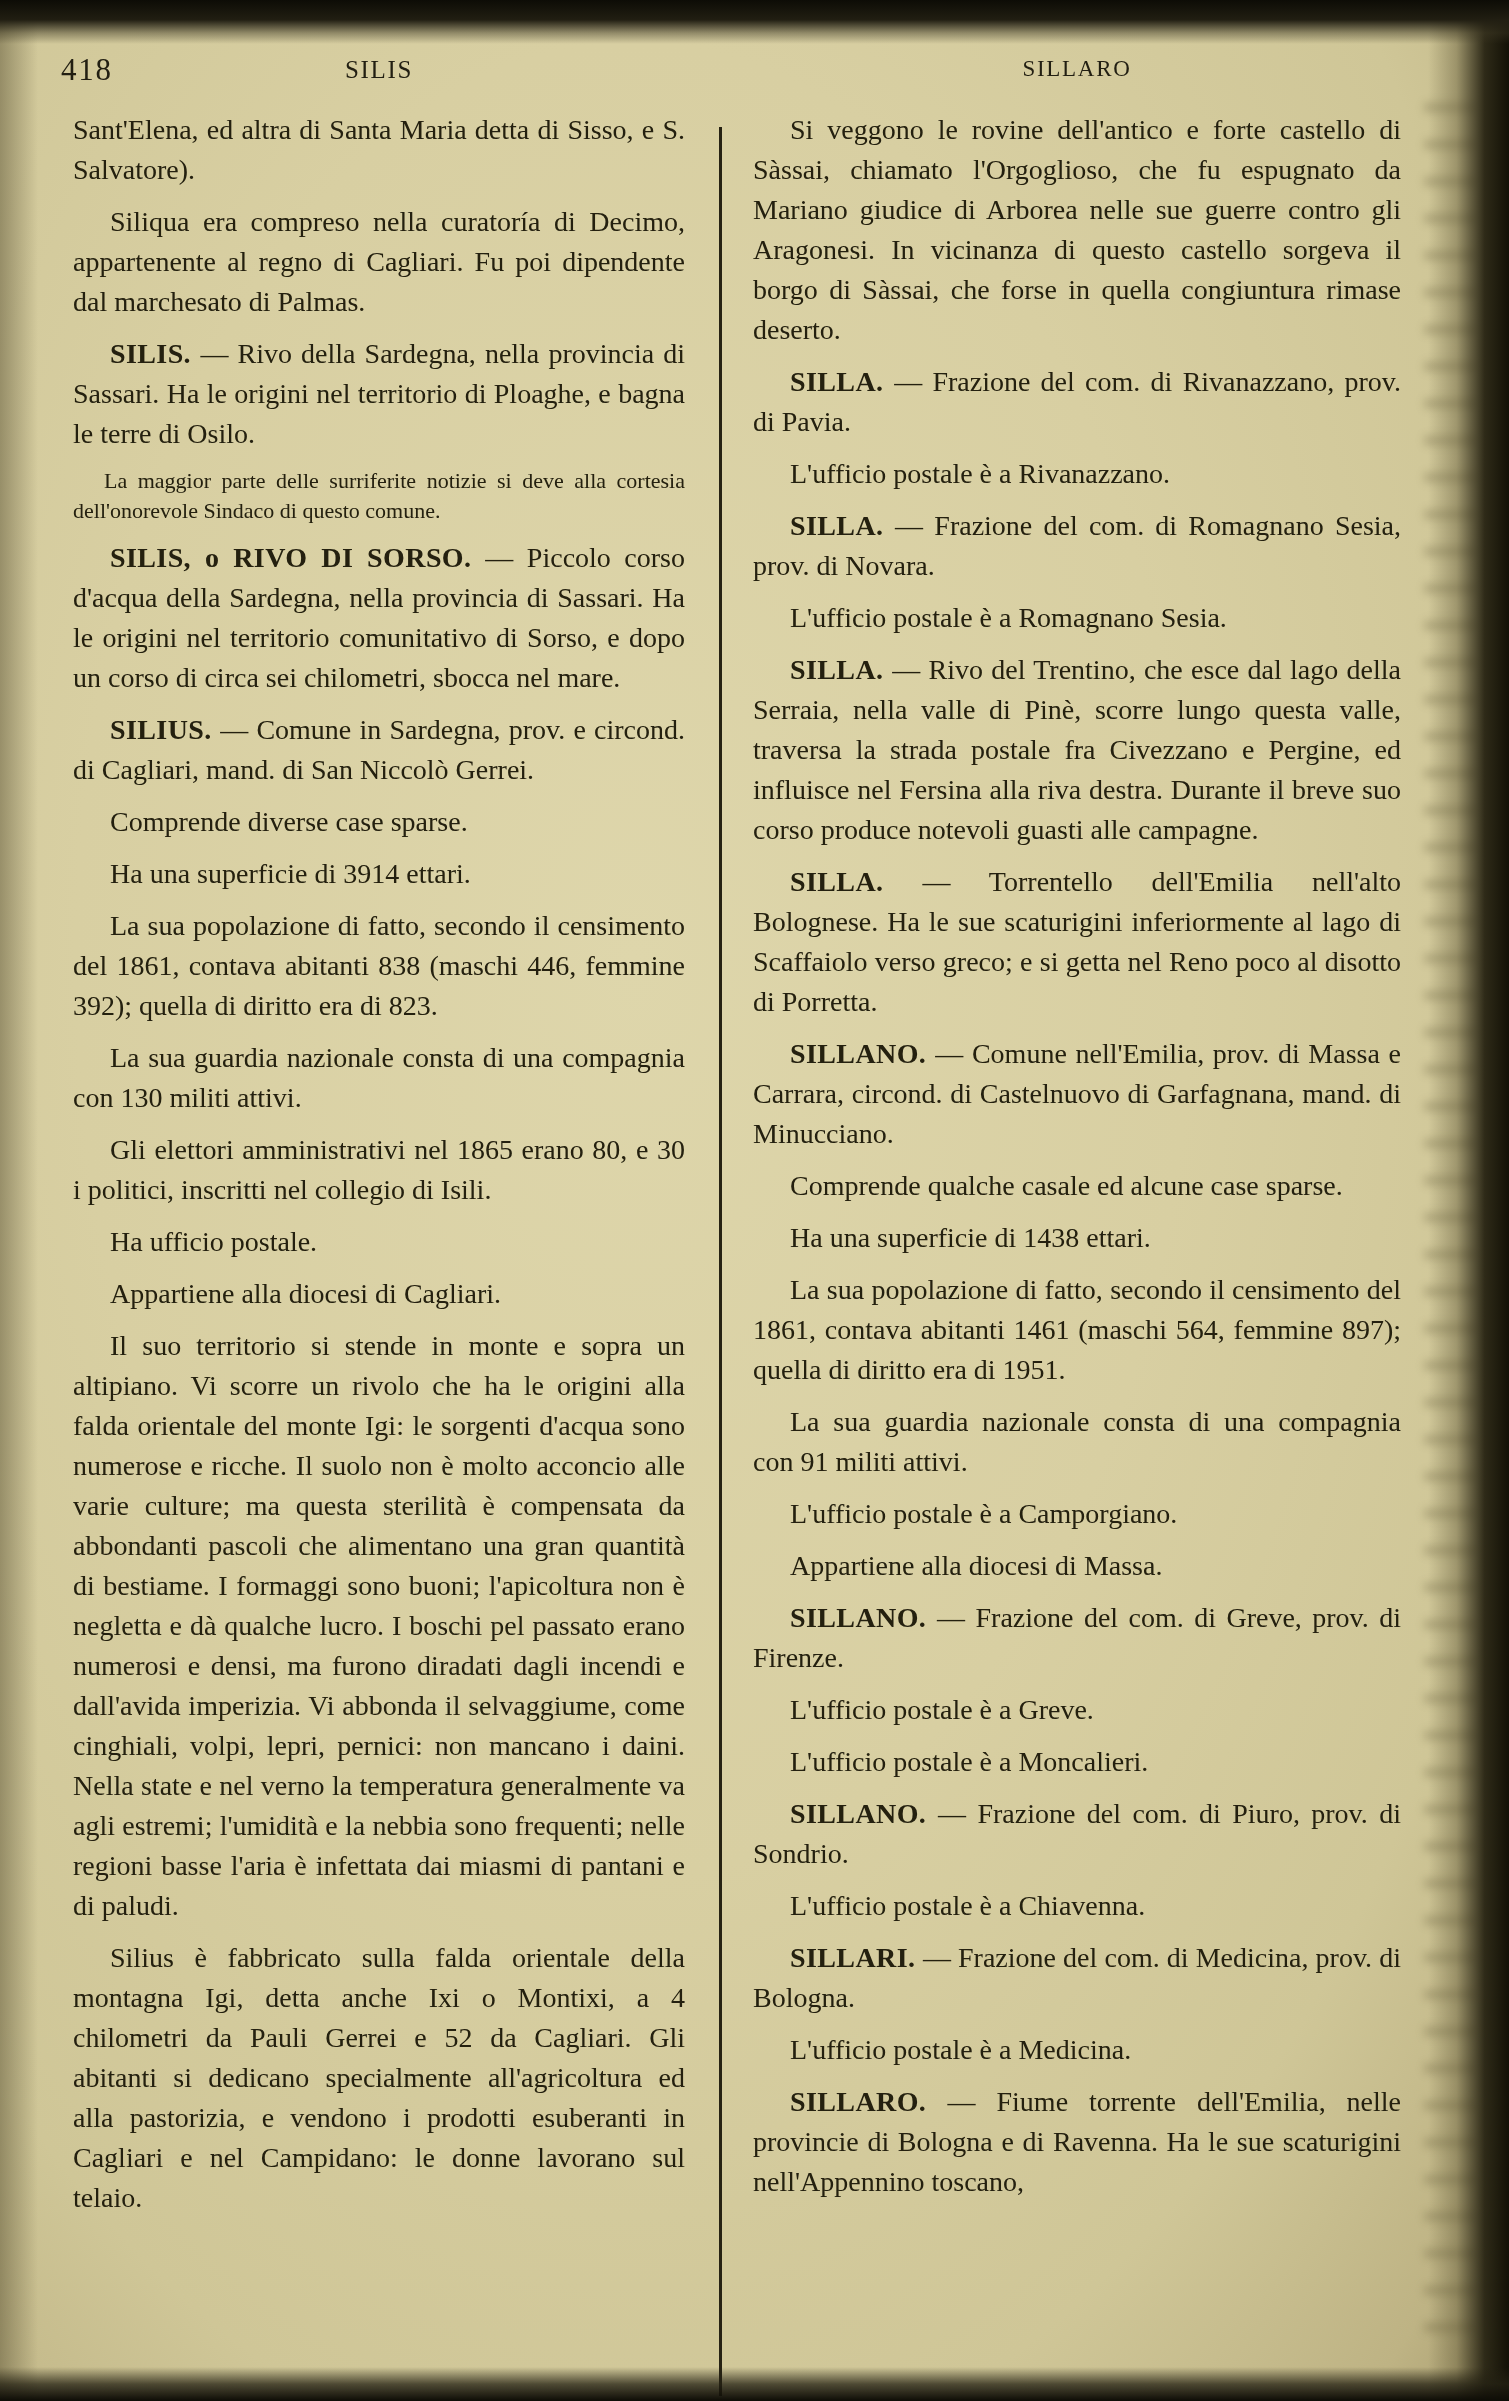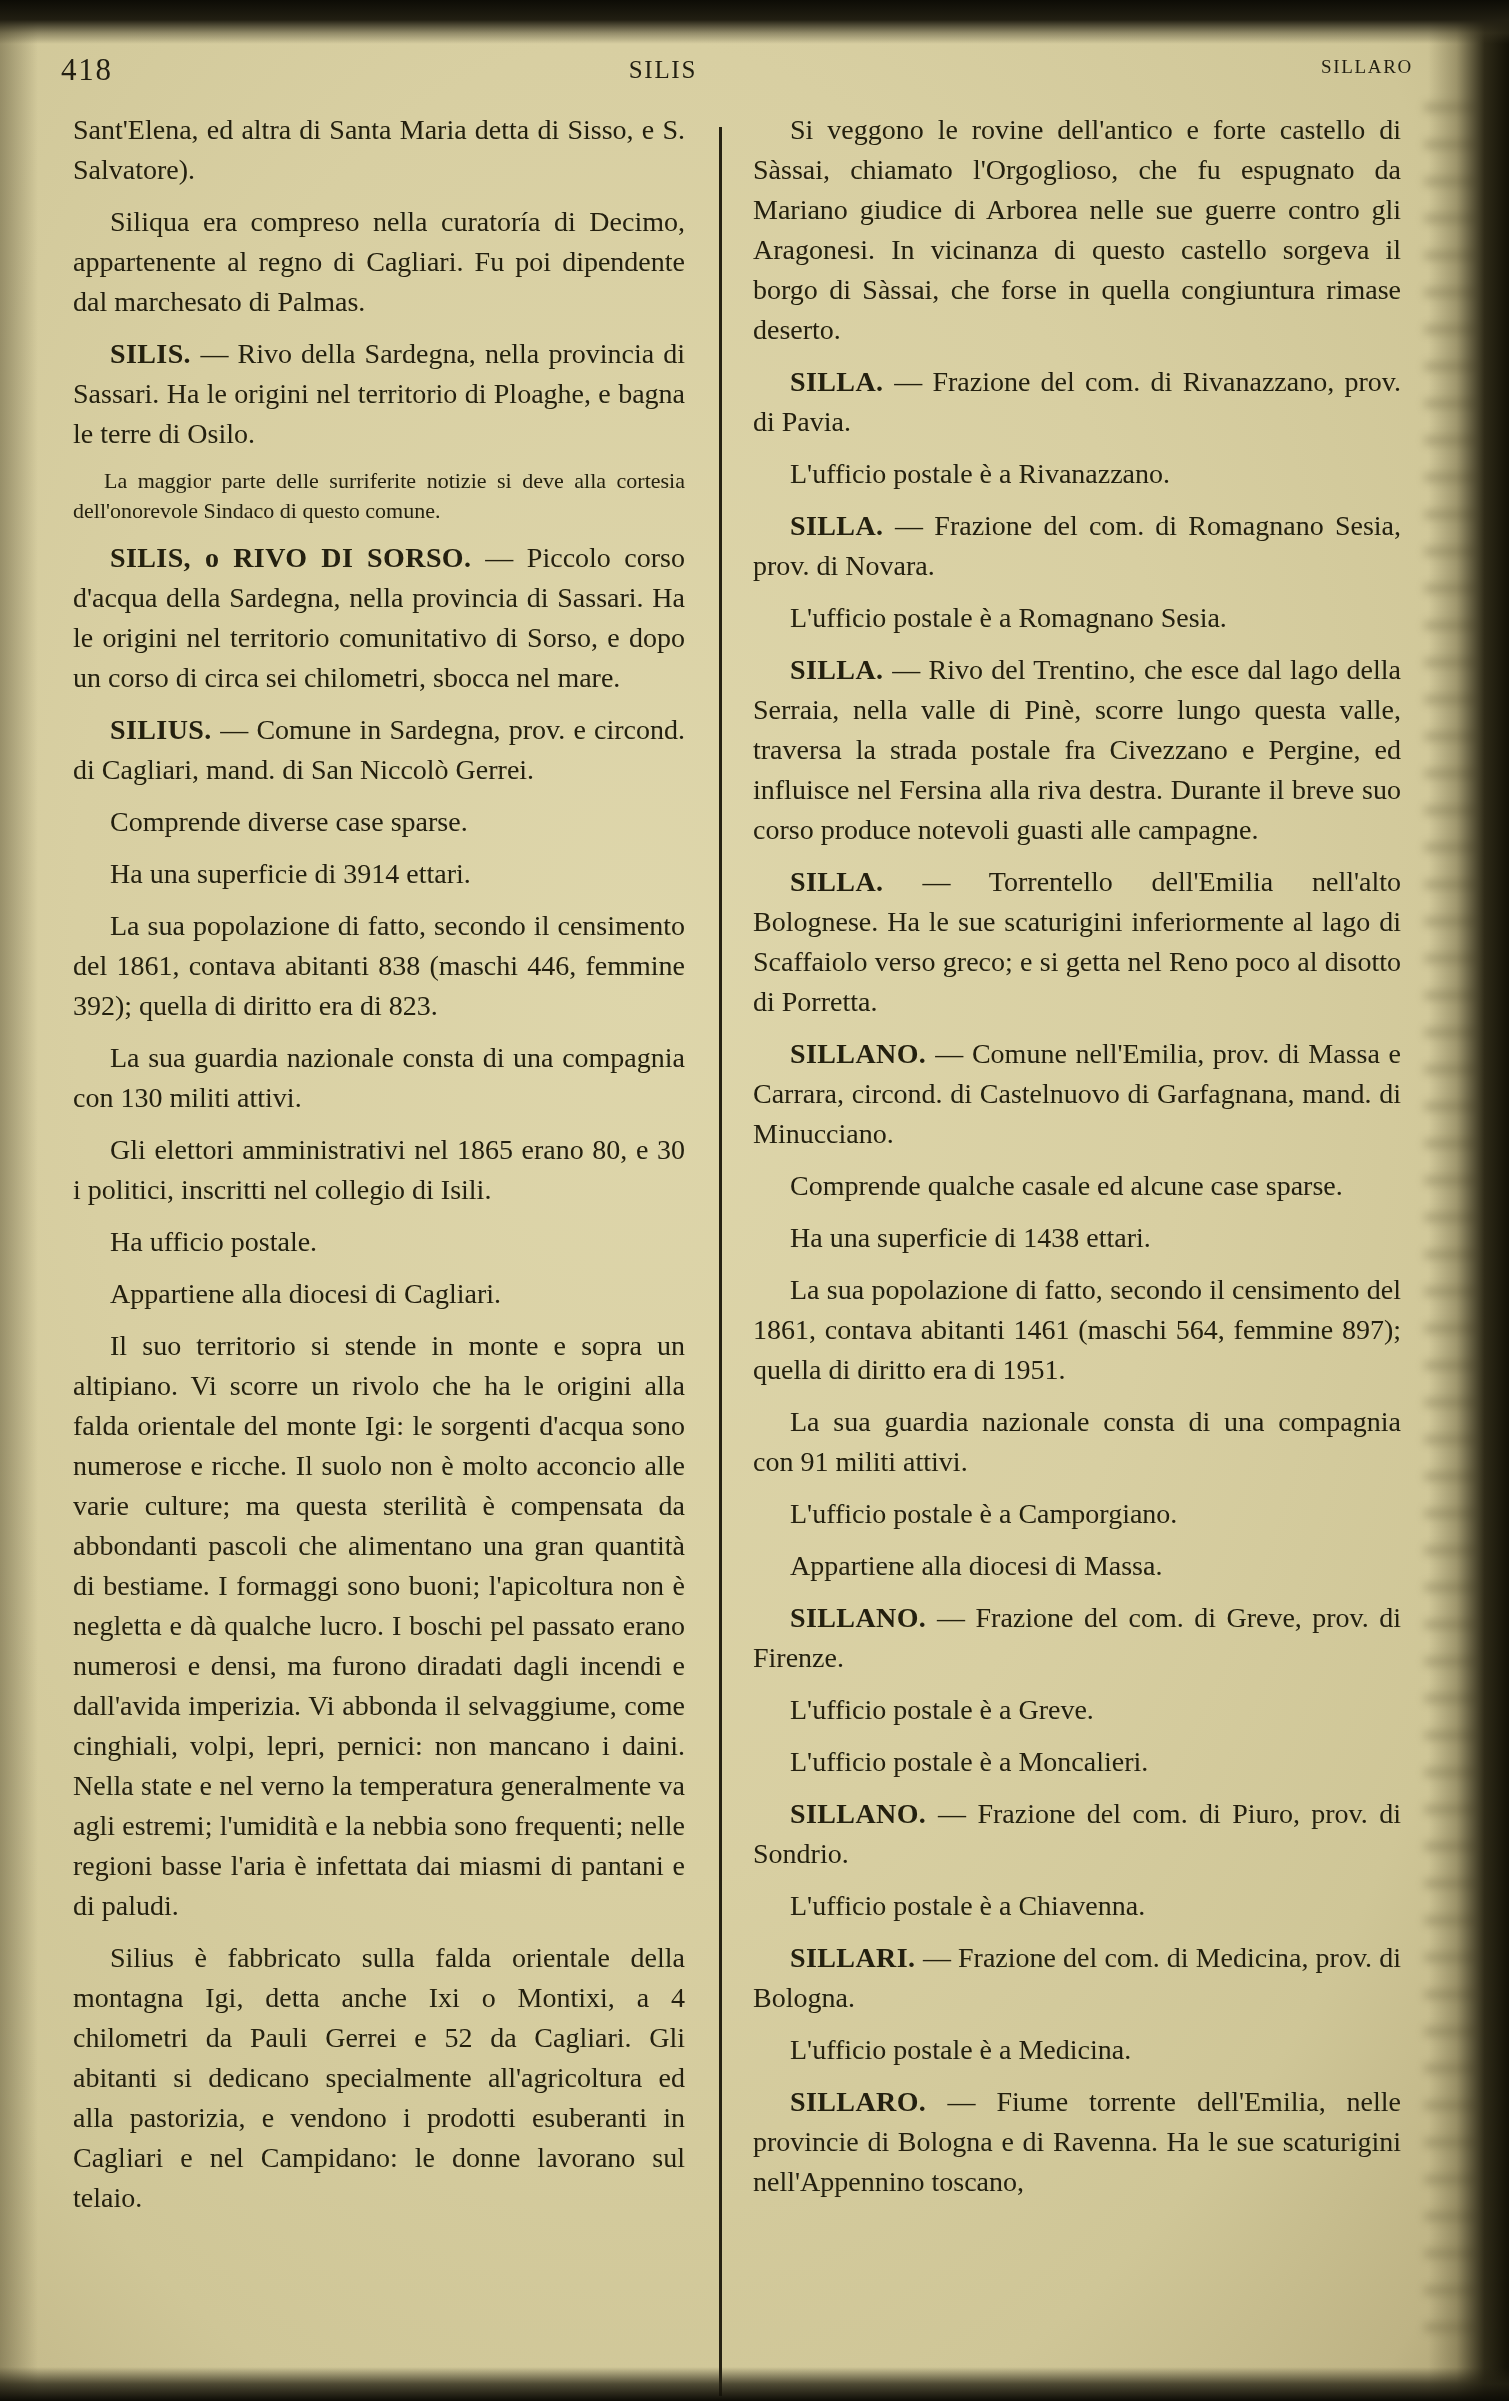--- a/index.html
+++ b/index.html
@@ -77,25 +77,25 @@
   }
   .pagenum {
     position: absolute;
     left: 0; top: 3.4px;
     font-size: 31px;
     letter-spacing: 1.7px;
   }
   .running {
     position: absolute;
     left: 0; right: 0; top: 6.8px;
-    text-align: right;
+    text-align: center;
     font-size: 25px;
     letter-spacing: 1.7px;
   }
-  .right-col .running { font-size: 19px; }
+  .right-col .running { font-size: 23px; }
   .para {
     margin: 12px;
     text-align: justify;
     font-size: 28px;
     line-height: 40px;
     color: #24200f;
   }
   .para.indent, .para.entry { text-indent: 37px; }
   .para.noindent { text-indent: 0; }
   .para.small {

